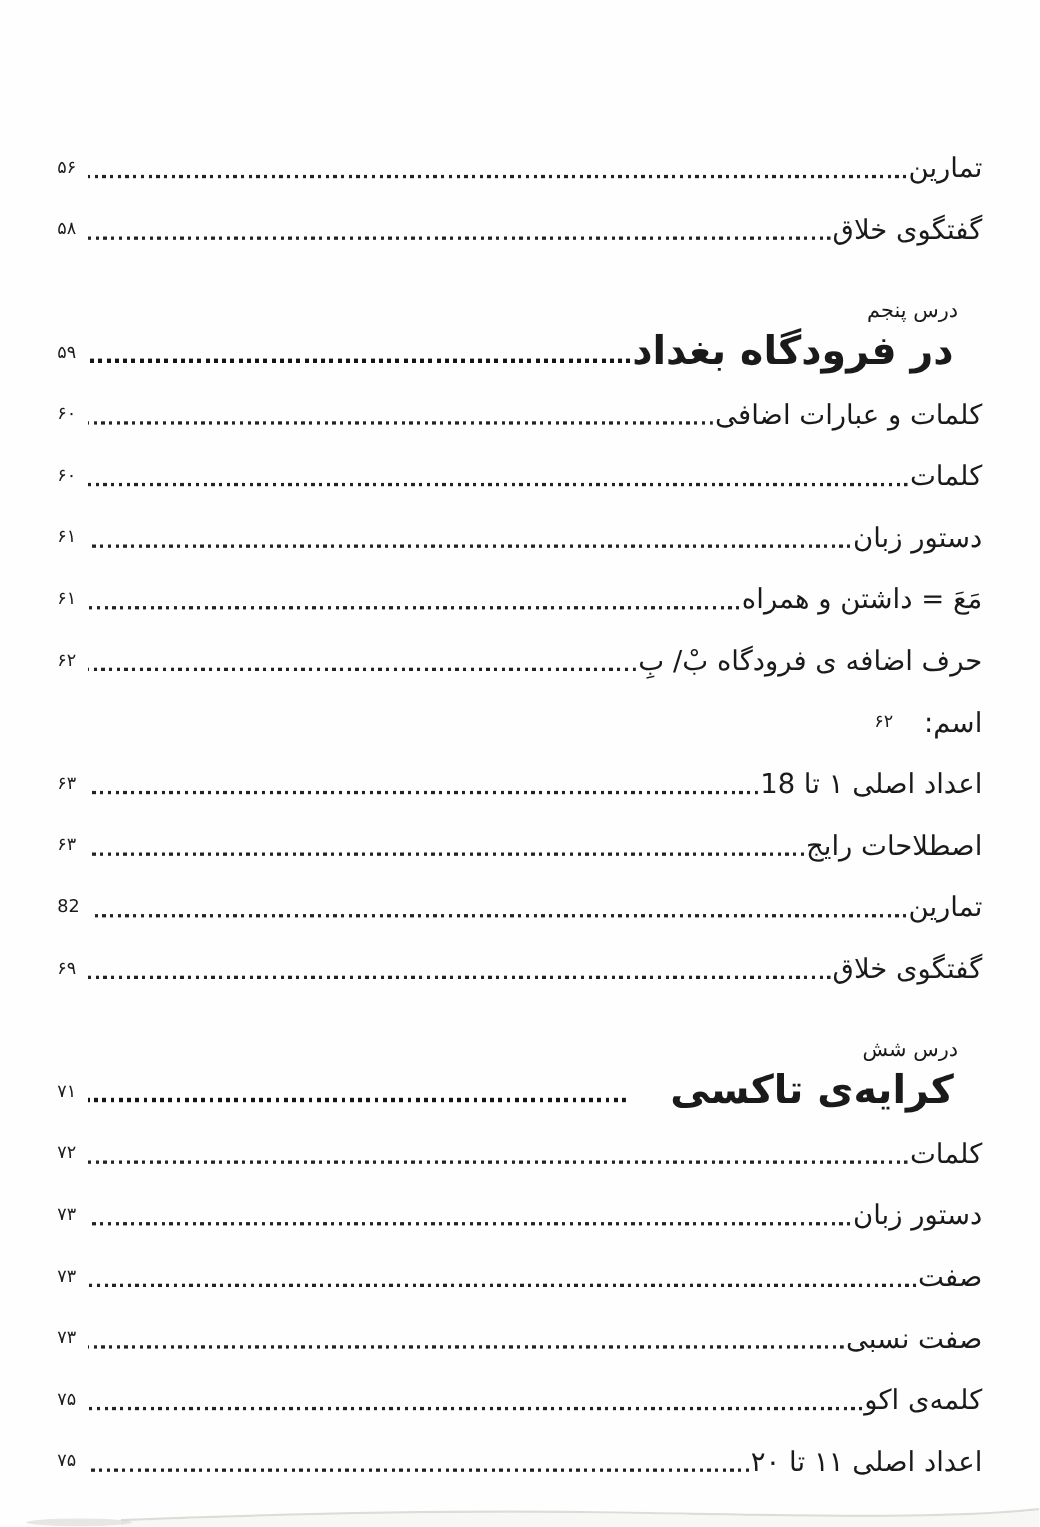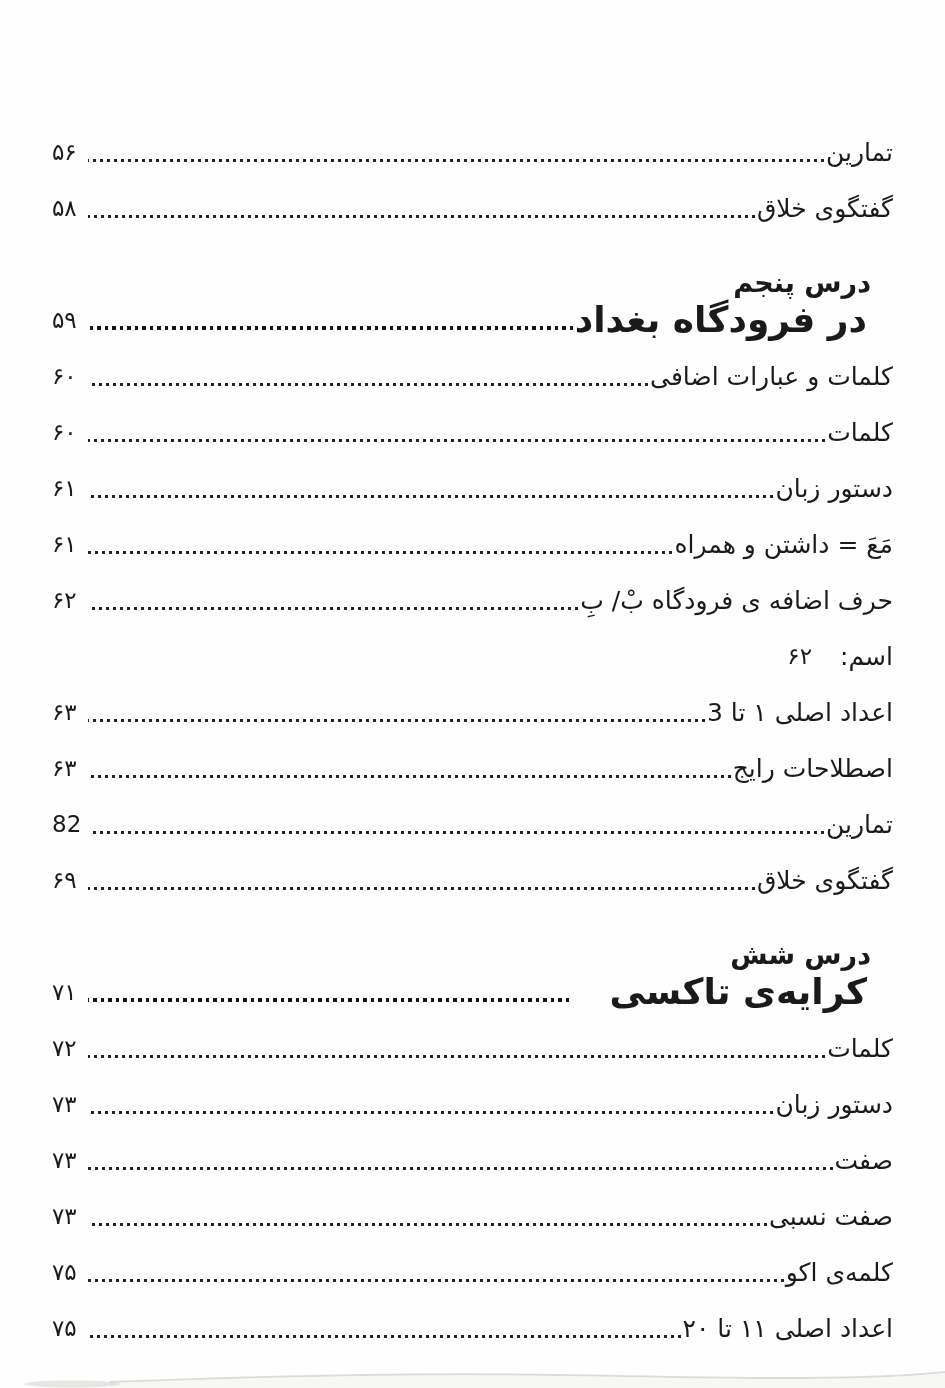--- a/index.html
+++ b/index.html
@@ -15,31 +15,31 @@
     position:absolute;top:124px;right:0;left:0;
   }
   .row{
     height:56px;display:flex;align-items:center;
     padding-right:52px;padding-left:52px;
   }
   .row .title{
     font-size:25px;white-space:nowrap;line-height:1;text-align:right;
   }
   .row .num{
-    font-size:23px;line-height:1;margin-inline-start:3px;
+    font-size:16px;line-height:1;margin-inline-start:3px;
   }
   .row .dots{
     flex:1 1 auto;height:3px;min-width:0;
     transform:translateY(8px);
     background:repeating-linear-gradient(to left,#222222 0 3px,transparent 3px 7px);
     margin-inline-start:2px;margin-inline-end:8px;
   }
   
   .row.heading{padding-right:74px;}
-  .row.heading .title{font-weight:bold;font-size:27px;margin-top:36px;}
+  .row.heading .title{font-weight:normal;font-size:19px;margin-top:36px;}
   
   .row.chapter,.row.chapter-gap{padding-right:78px;}
   .row.chapter .title,.row.chapter-gap .title{font-weight:bold;font-size:36px;}
   .row.chapter .dots,.row.chapter-gap .dots{
     height:4px;
     background:repeating-linear-gradient(to left,#151515 0 3.5px,transparent 3.5px 7.5px);
   }
   .row.chapter-gap .title{margin-inline-end:30px;}
   .row.chapter-gap .dots{margin-inline-start:10px;}
   
@@ -96,21 +96,21 @@
     <span class="title">حرف اضافه ی فرودگاه  بْ/ بِ</span>
     <div class="dots"></div>
     <span class="num">۶۲</span>
   </div>
       <div class="row nodots">
     <span class="title">اسم:</span>
 
     <span class="num">۶۲</span>
   </div>
       <div class="row item">
-    <span class="title">اعداد اصلی ۱ تا 3</span>
+    <span class="title">اعداد اصلی ۱ تا 18</span>
     <div class="dots"></div>
     <span class="num">۶۳</span>
   </div>
       <div class="row item">
     <span class="title">اصطلاحات رایج</span>
     <div class="dots"></div>
     <span class="num">۶۳</span>
   </div>
       <div class="row item">
     <span class="title">تمارین</span>

